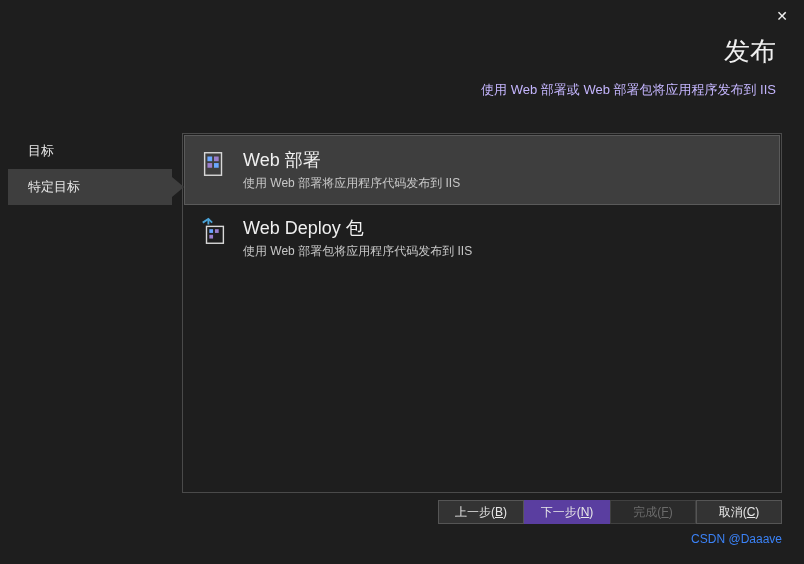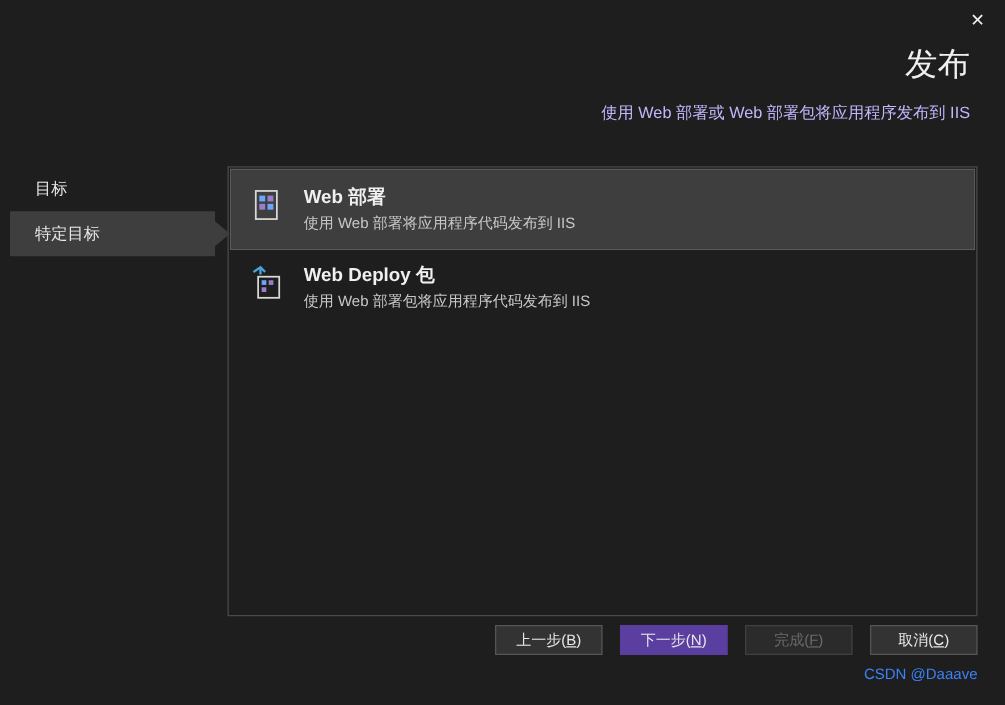--- a/index.html
+++ b/index.html
@@ -89,38 +89,38 @@
       width: 30px;
       height: 30px;
       flex-shrink: 0;
       margin-right: 14px;
       margin-top: 1px;
     }
     .option-text {
       flex: 1;
     }
     .option-title {
-      font-size: 15px;
-      font-weight: bold;
+      font-size: 18px;
+      font-weight: normal;
       margin-bottom: 3px;
     }
     .option-desc {
       font-size: 12px;
       color: #c8c8c8;
     }
     .footer {
       position: absolute;
       bottom: 18px;
       right: 22px;
       text-align: right;
     }
     .footer-buttons {
       display: flex;
       justify-content: flex-end;
-      gap: 14px;
+      gap: 0;
       margin-bottom: 8px;
       align-items: flex-end;
     }
     .btn {
       min-width: 86px;
       height: 24px;
       font-size: 12px;
       border: 1px solid #555;
       background: #333;
       color: #e8e8e8;

